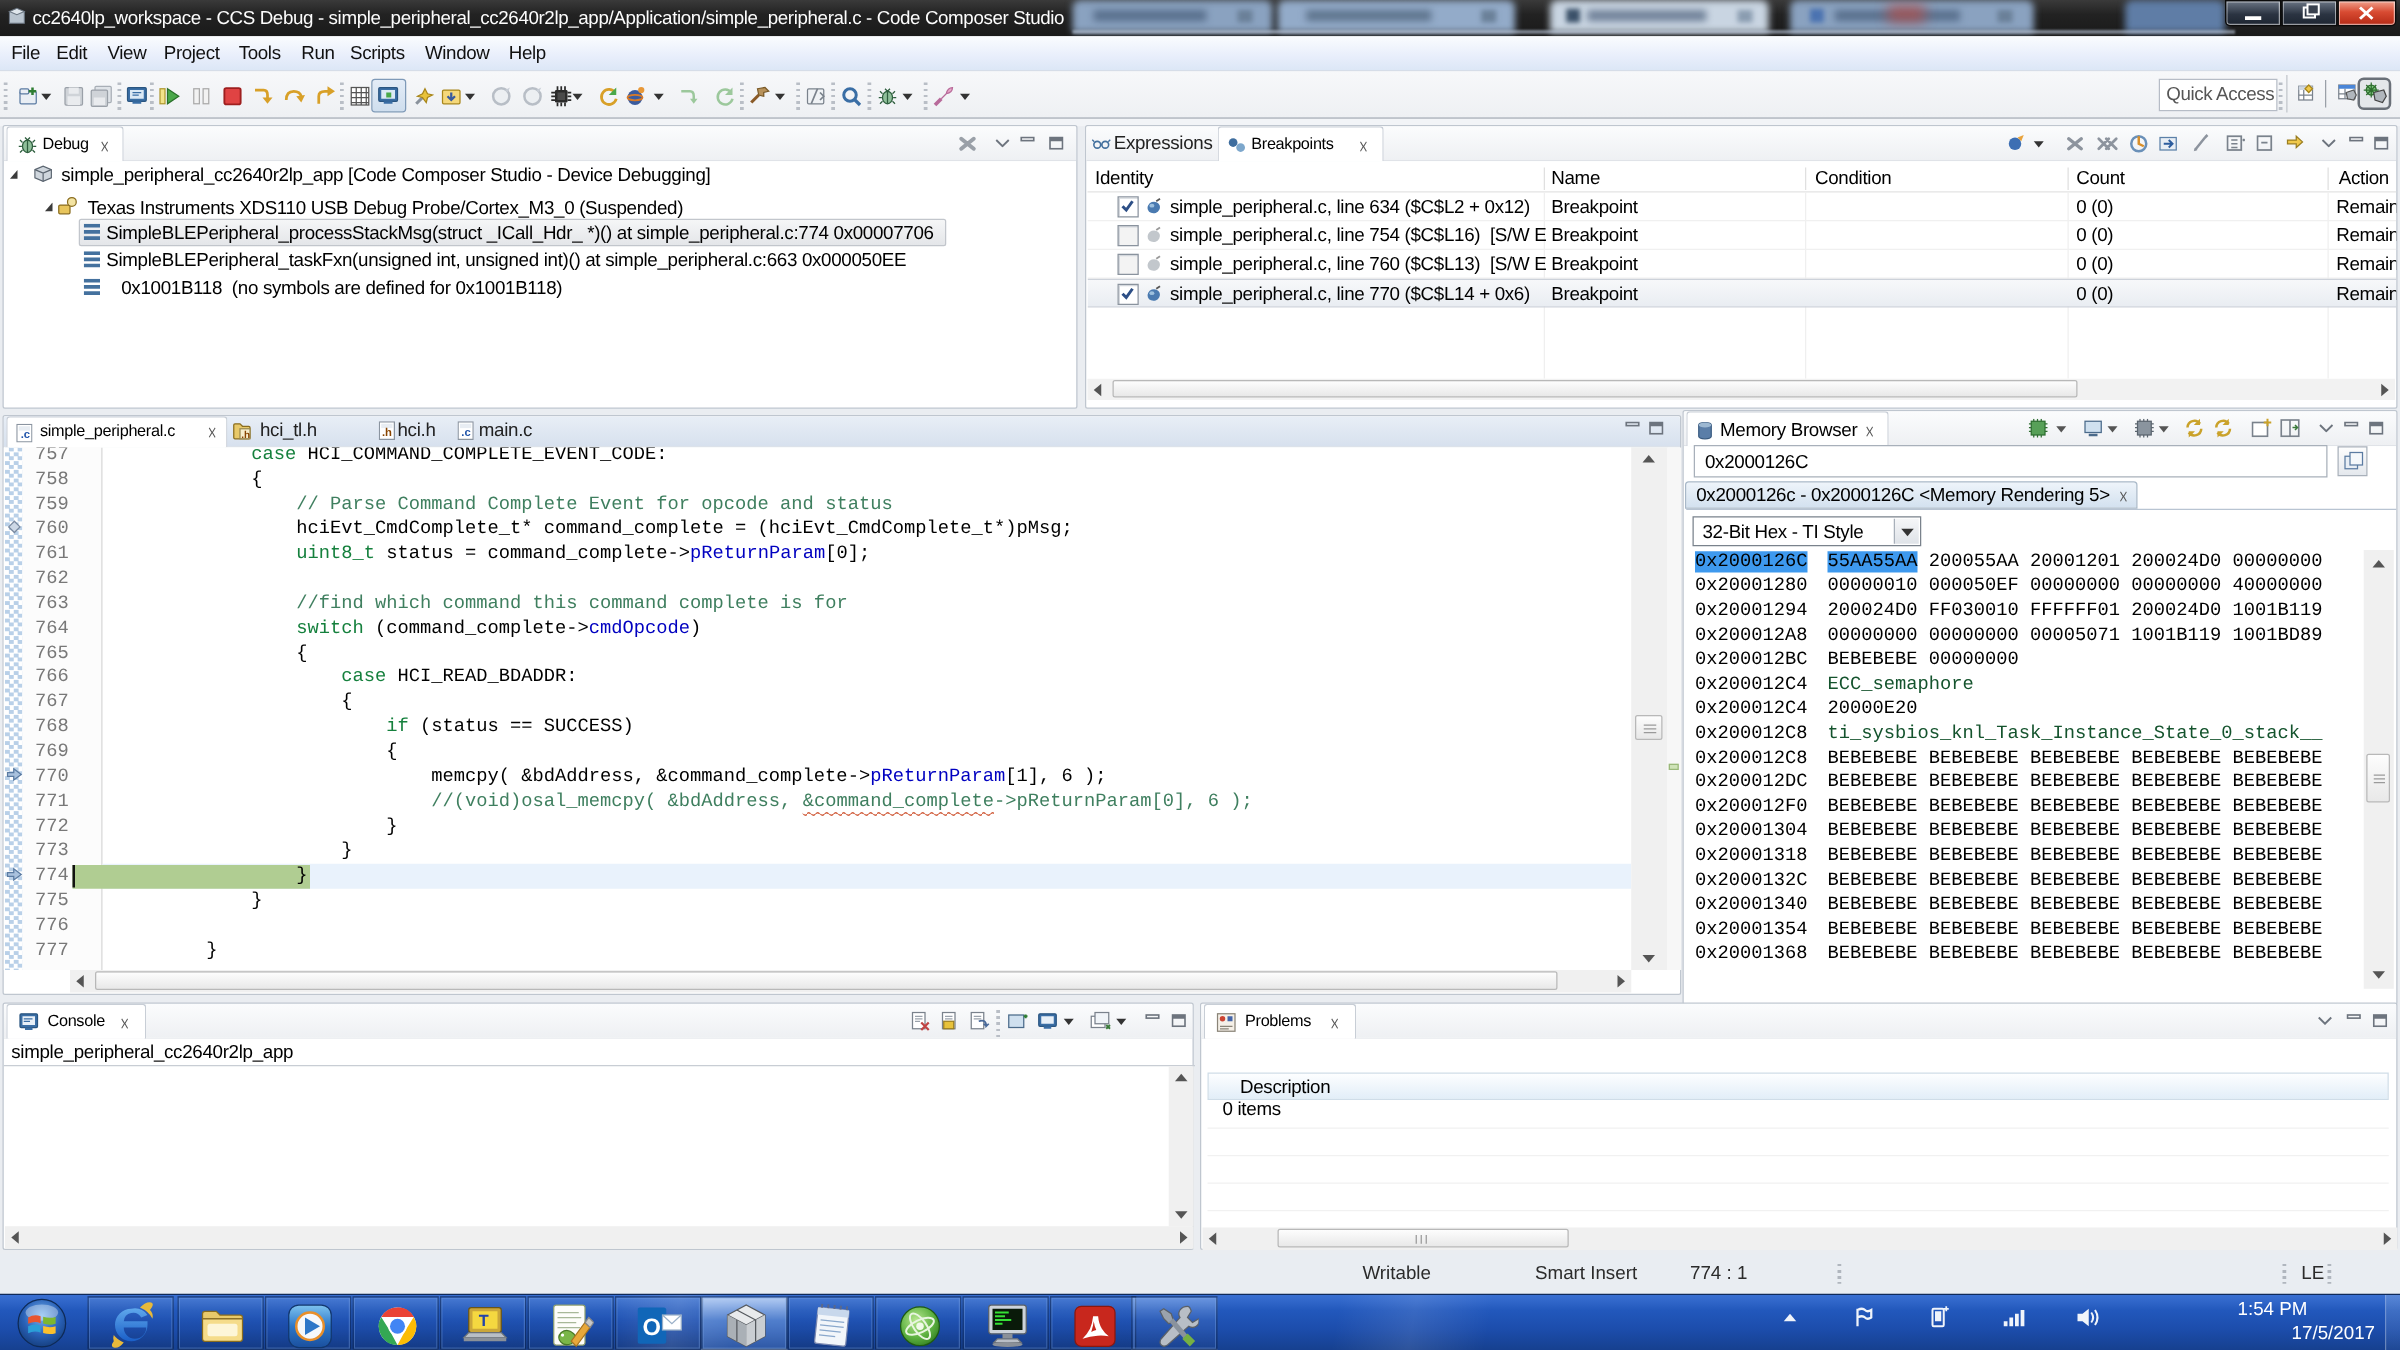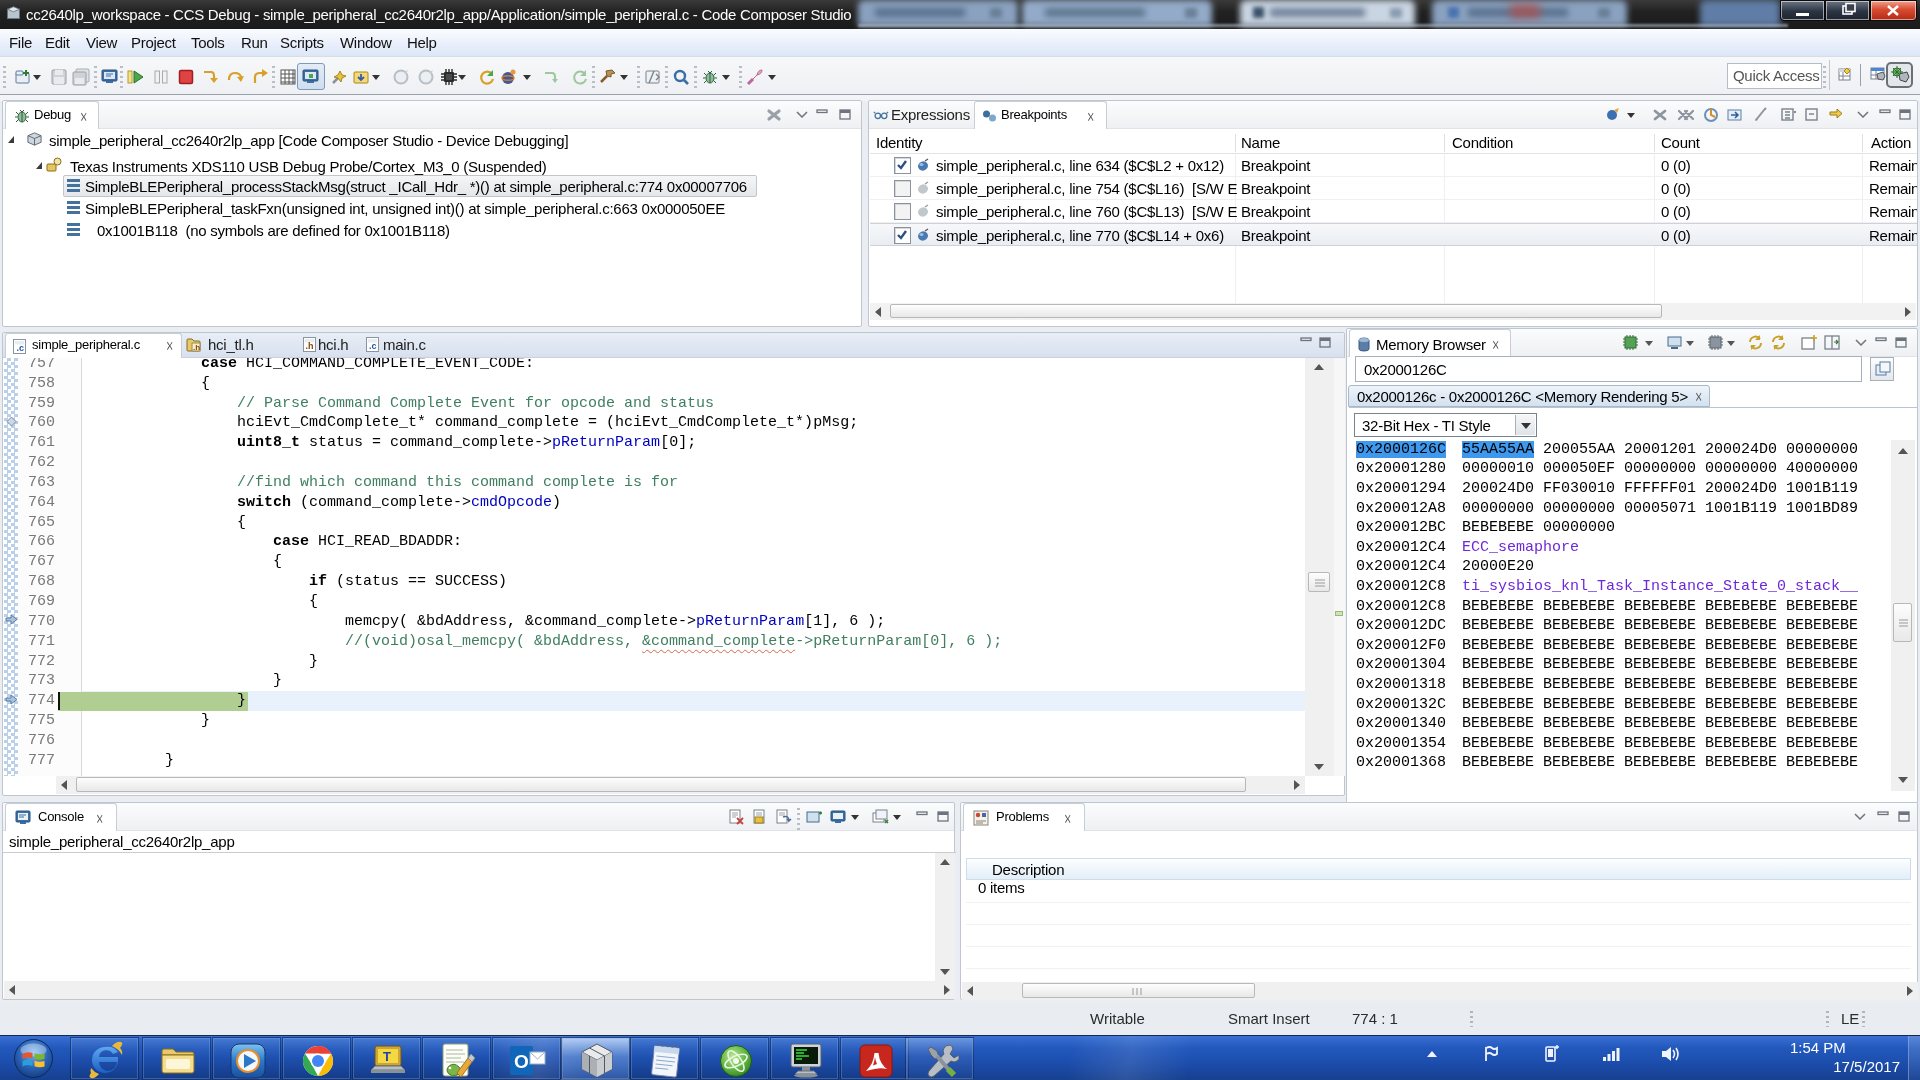--- a/index.html
+++ b/index.html
@@ -51,30 +51,30 @@
 .tbtn { position:absolute; top:1px; width:69px; height:43px; border:1px solid rgba(10,30,70,.55); box-shadow:inset 0 0 0 1px rgba(130,170,230,.35); background:linear-gradient(rgba(120,160,220,.25),rgba(40,80,160,.08) 45%,rgba(10,30,80,.18)); }
 .tbtn.active { background:linear-gradient(rgba(220,235,255,.75),rgba(140,180,235,.45) 45%,rgba(90,130,200,.35)); }
 .tbtn.lite { background:linear-gradient(rgba(170,200,245,.45),rgba(90,130,200,.25) 45%,rgba(40,70,140,.2)); }
 .cbx { position:absolute; left:24px; top:3px; width:17px; height:17px; background:#fff; border:1px solid #8a939e; box-shadow:inset 1px 1px 0 #d4d8dd; }
 .cbx svg { position:absolute; left:1px; top:1px; }
 .bpico { position:absolute; left:46px; top:4px; }
 
 .cl { position:absolute; left:0; width:100%; height:19.85px; line-height:19.85px; }
 .cl .n { position:absolute; left:22px; width:30px; text-align:right; color:#787878; font-family:"Liberation Mono",monospace; font-size:15px; }
 .cl .cc { position:absolute; left:90px; font-family:"Liberation Mono",monospace; font-size:15px; white-space:pre; color:#000; }
-.cc .kw { color:#000000; font-weight:bold; }
+.cc .kw { color:#15803d; font-weight:normal; }
 .cc .cm { color:#3f7f5f; }
 .cc .fd { color:#0000c0; }
 .cc .w { text-decoration:underline wavy #d4694a 1px; text-underline-offset:4px; text-decoration-skip-ink:none; }
 
 .mr { position:absolute; left:0; height:19.6px; line-height:19.6px; white-space:pre; }
 .mr .ma { position:absolute; left:9px; color:#000; }
 .mr .mv { position:absolute; left:115px; color:#000; }
 .mhl { background:#3e99ee; }
-.msym { color:#6d28d9; }
+.msym { color:#14532d; }
 </style>
 </head>
 <body>
 
 <div id="titlebar">
   <div class="ghtab" style="left:858px;width:160px;background:#8aa2c0;"></div>
   <div class="ghtab" style="left:1022px;width:190px;background:#93abc9;"></div>
   <div class="ghtab" style="left:1240px;width:175px;background:#c9d5e2;"></div>
   <div class="ghtab" style="left:1432px;width:195px;background:#8aa2c0;"></div>
   <div class="ghtab" style="left:1700px;width:80px;background:#5f7da6;"></div>

